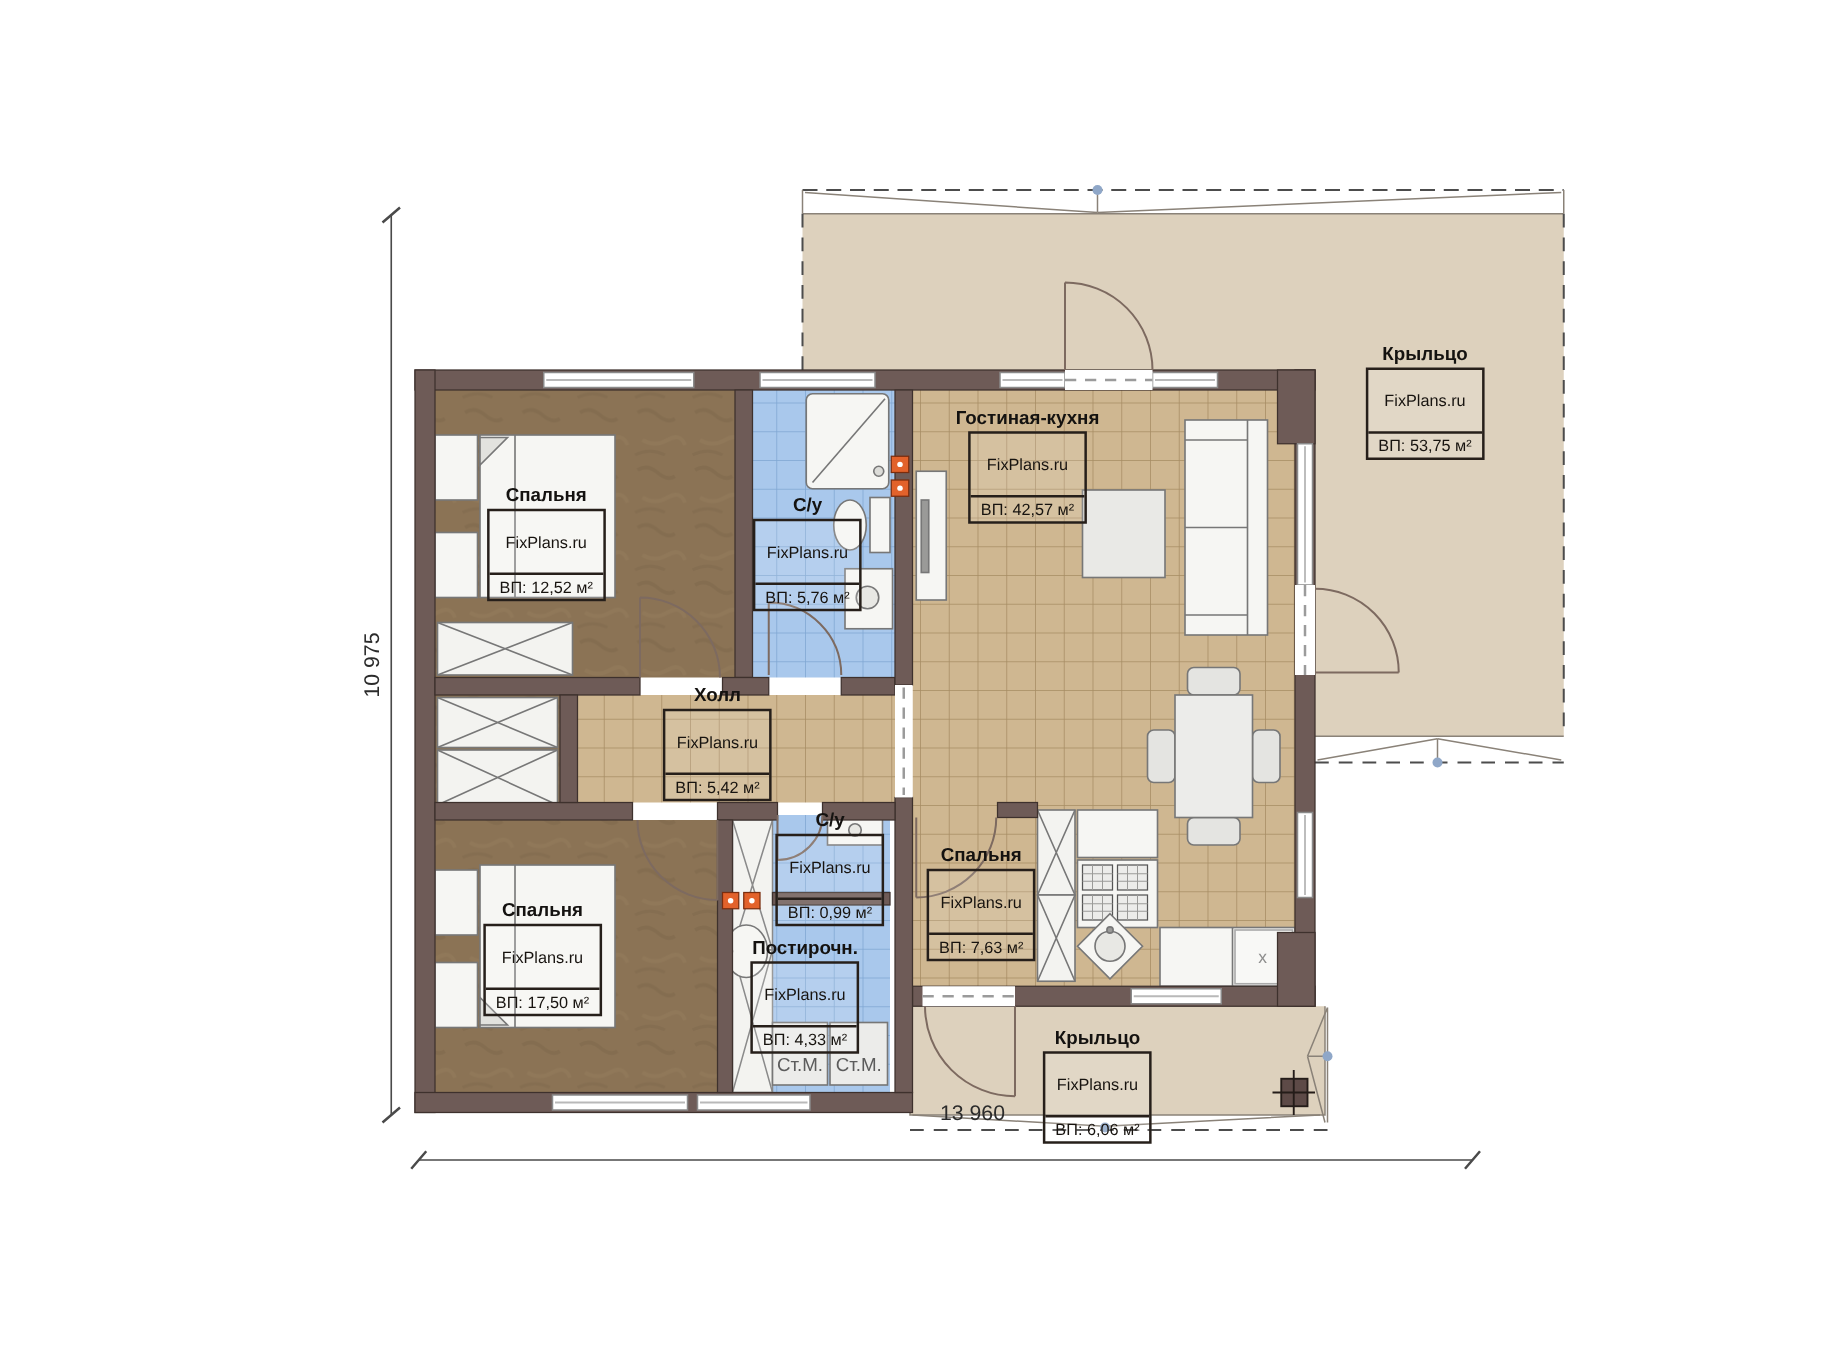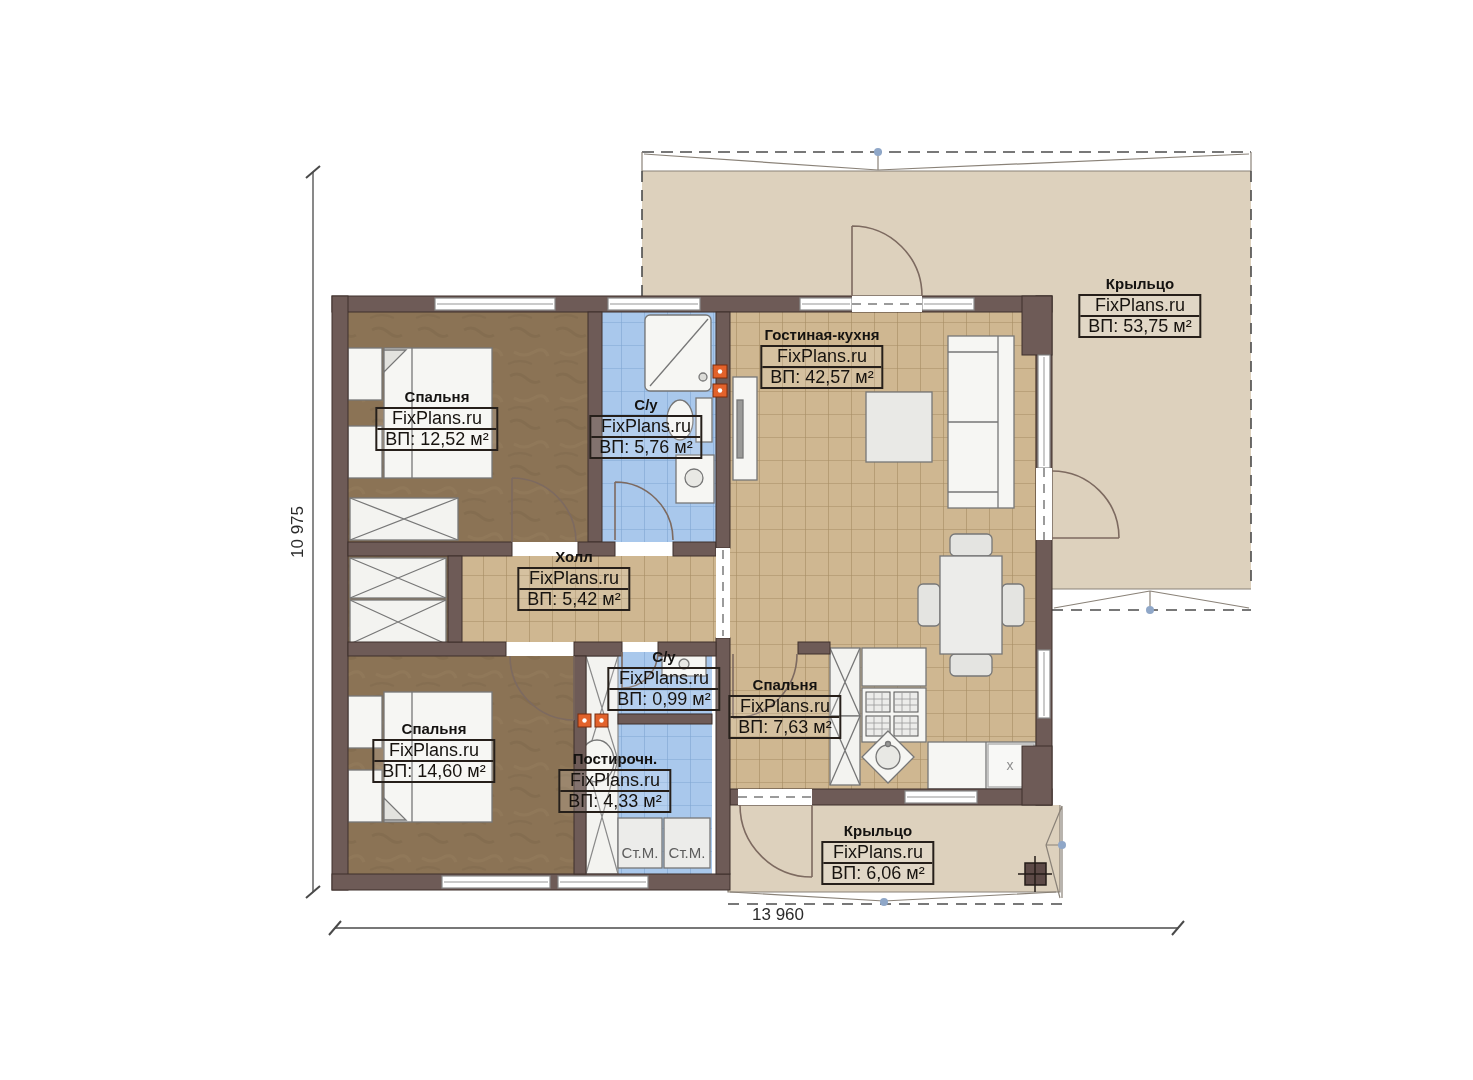--- a/index.html
+++ b/index.html
@@ -3,21 +3,21 @@
 <meta charset="utf-8">
 <style>
   html,body{margin:0;padding:0;background:#ffffff;}
   body{width:1473px;height:1080px;position:relative;overflow:hidden;
        font-family:"Liberation Sans", sans-serif;}
   .canvas{position:absolute;left:0;top:0;width:1473px;height:1080px;}
   svg{position:absolute;left:0;top:0;}
   .room-label{position:absolute;transform:translateX(-50%);text-align:center;z-index:5;}
   .room-label .name{font-weight:bold;font-size:15px;color:#141210;white-space:nowrap;margin-bottom:2px;line-height:16px;}
   .room-label .box{display:inline-block;border:2px solid #261f1a;background:rgba(255,255,255,0.14);}
-  .room-label .row{padding:1px 8px;font-size:18px;line-height:17px;color:#17130f;white-space:nowrap;}
+  .room-label .row{padding:1px 8px;font-size:13px;line-height:17px;color:#17130f;white-space:nowrap;margin-top:15px;}
   .room-label .row + .row{border-top:2px solid #261f1a;}
   .mini-label{position:absolute;transform:translateX(-50%);font-size:15px;color:#5c5c5c;z-index:5;white-space:nowrap;}
   .x-mark{position:absolute;transform:translate(-50%,-50%);font-size:14px;color:#8f8f8f;z-index:5;}
   .dim-h{position:absolute;transform:translateX(-50%);font-size:17px;color:#2b2b2b;z-index:5;white-space:nowrap;}
   .dim-v{position:absolute;transform:translate(-50%,-50%) rotate(-90deg);font-size:17px;color:#2b2b2b;z-index:5;white-space:nowrap;}
 </style>
 </head>
 <body>
 
 <div class="canvas">
@@ -326,40 +326,40 @@
     <div class="box">
       <div class="row">FixPlans.ru</div>
       <div class="row">ВП: 7,63 м²</div>
     </div>
   </div>
 
   <div class="room-label" style="left:434px;top:721px">
     <div class="name">Спальня</div>
     <div class="box">
       <div class="row">FixPlans.ru</div>
-      <div class="row">ВП: 14,60 м²</div>
-    </div>
-  </div>
-
-  <div class="room-label" style="left:615px;top:751px">
+      <div class="row">ВП: 17,50 м²</div>
+    </div>
+  </div>
+
+  <div class="room-label" style="left:644px;top:751px">
     <div class="name">Постирочн.</div>
     <div class="box">
       <div class="row">FixPlans.ru</div>
       <div class="row">ВП: 4,33 м²</div>
     </div>
   </div>
 
   <div class="room-label" style="left:878px;top:823px">
     <div class="name">Крыльцо</div>
     <div class="box">
       <div class="row">FixPlans.ru</div>
       <div class="row">ВП: 6,06 м²</div>
     </div>
   </div>
 
   <div class="mini-label" style="left:640px;top:844px">Ст.М.</div>
   <div class="mini-label" style="left:687px;top:844px">Ст.М.</div>
   <div class="x-mark" style="left:1010px;top:765px">x</div>
 
-  <div class="dim-h" style="left:778px;top:905px">13 960</div>
+  <div class="dim-h" style="left:778px;top:881px">13 960</div>
   <div class="dim-v" style="left:298px;top:532px">10 975</div>
 
 </div>
 
 </body></html>

